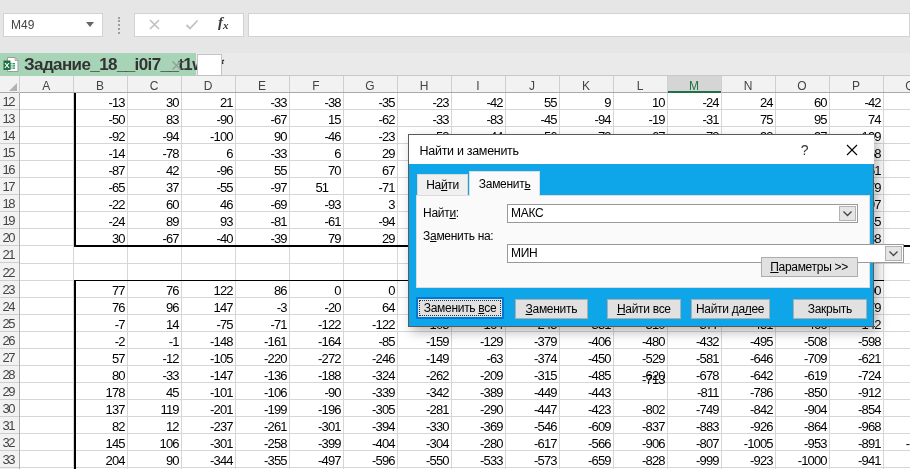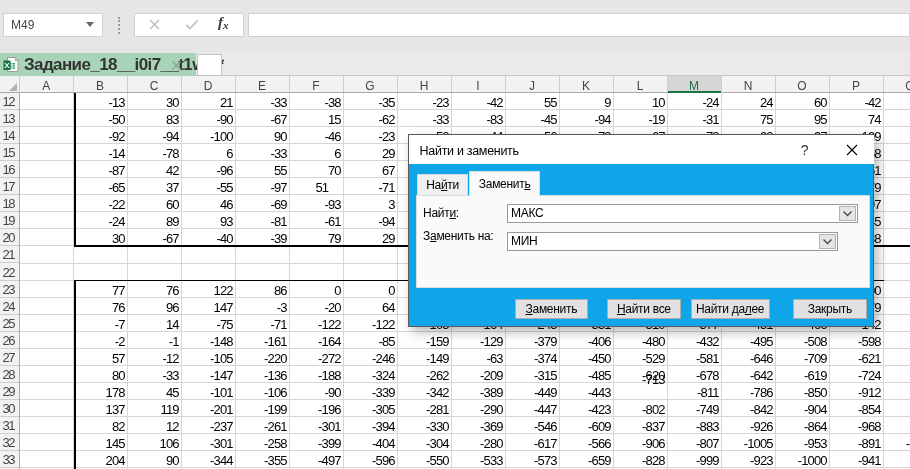--- a/index.html
+++ b/index.html
@@ -392,24 +392,28 @@
 <div class="a" style="left:14.5px;top:69.5px;height:19px;line-height:19px;color:#000">Найт<u>и</u>:</div>
 <div class="a" style="left:14.5px;top:92.5px;height:19px;line-height:19px;color:#000">З<u>а</u>менить на:</div>
 <div class="a" style="left:98.5px;top:69.5px;width:351px;height:19px;background:#fff;border:1px solid #999;box-sizing:border-box">
       <div style="position:absolute;left:3px;top:0;height:17px;line-height:17px;color:#000">МАКС</div>
       <div style="position:absolute;right:1px;top:1px;width:17px;height:15px;background:#e5e5e5;border:1px solid #b2b2b2;box-sizing:border-box">
         <svg width="9" height="6" viewBox="0 0 9 6" style="position:absolute;left:3px;top:4px">
           <path d="M0.5 0.5 L4.5 4.5 L8.5 0.5" stroke="#444" stroke-width="1.3" fill="none"></path>
         </svg>
       </div>
     </div>
-<div class="a" style="left:98.5px;top:97px;width:331px;height:19px;background:#fff;border:1px solid #999;box-sizing:border-box">
+<div class="a" style="left:98.5px;top:109px;width:397px;height:19px;background:#fff;border:1px solid #999;box-sizing:border-box">
       <div style="position:absolute;left:3px;top:0;height:17px;line-height:17px;color:#000">МИН</div>
       <div style="position:absolute;right:1px;top:1px;width:17px;height:15px;background:#e5e5e5;border:1px solid #b2b2b2;box-sizing:border-box">
         <svg width="9" height="6" viewBox="0 0 9 6" style="position:absolute;left:3px;top:4px">
           <path d="M0.5 0.5 L4.5 4.5 L8.5 0.5" stroke="#444" stroke-width="1.3" fill="none"></path>
         </svg>
       </div>
     </div>
+<div class="btn" style="left:352px;top:122.5px;width:97px;height:20px;line-height:18px"><u>П</u>араметры &gt;&gt;</div>
+<div class="a" style="left:7.5px;top:162.5px;width:88px;height:22px;background:#e1e1e1;border:2px solid #0078d7;box-sizing:border-box">
+<div style="position:absolute;left:1px;top:1px;right:1px;bottom:1px;border:1px dotted #333;text-align:center;line-height:15px;font-size:12px;letter-spacing:-0.3px;color:#000">Заменить <u>в</u>се</div>
+    </div>
 <div class="btn" style="left:106px;top:164px;width:73.5px;height:20px;line-height:18px"><u>З</u>аменить</div>
 <div class="btn" style="left:198.5px;top:164px;width:73.5px;height:20px;line-height:18px"><u>Н</u>айти все</div>
 <div class="btn" style="left:282px;top:164px;width:79px;height:20px;line-height:18px">Найти да<u>л</u>ее</div>
 <div class="btn" style="left:384.5px;top:164px;width:73.5px;height:20px;line-height:18px">Закрыть</div>
 </div>
 </body></html>

